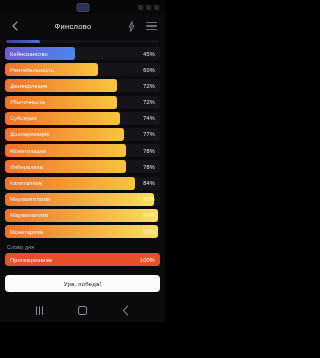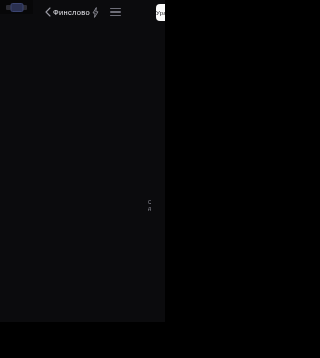--- a/index.html
+++ b/index.html
@@ -4,21 +4,21 @@
 <style>
   * { margin:0; padding:0; box-sizing:border-box; }
   html, body {
     width:165px; height:358px;
     background:#000;
     font-family:"Liberation Sans", sans-serif;
     overflow:hidden;
   }
   .phone {
     width:165px; height:322px;
-    display:flex; flex-direction:row;
+    display:flex; flex-direction:column;
     background:#0b0b0d;
     position:relative;
   }
 
   
   .statusbar {
     height:14px; flex:0 0 14px;
     background:#070708;
     display:flex; align-items:center;
     padding:0 6px;

